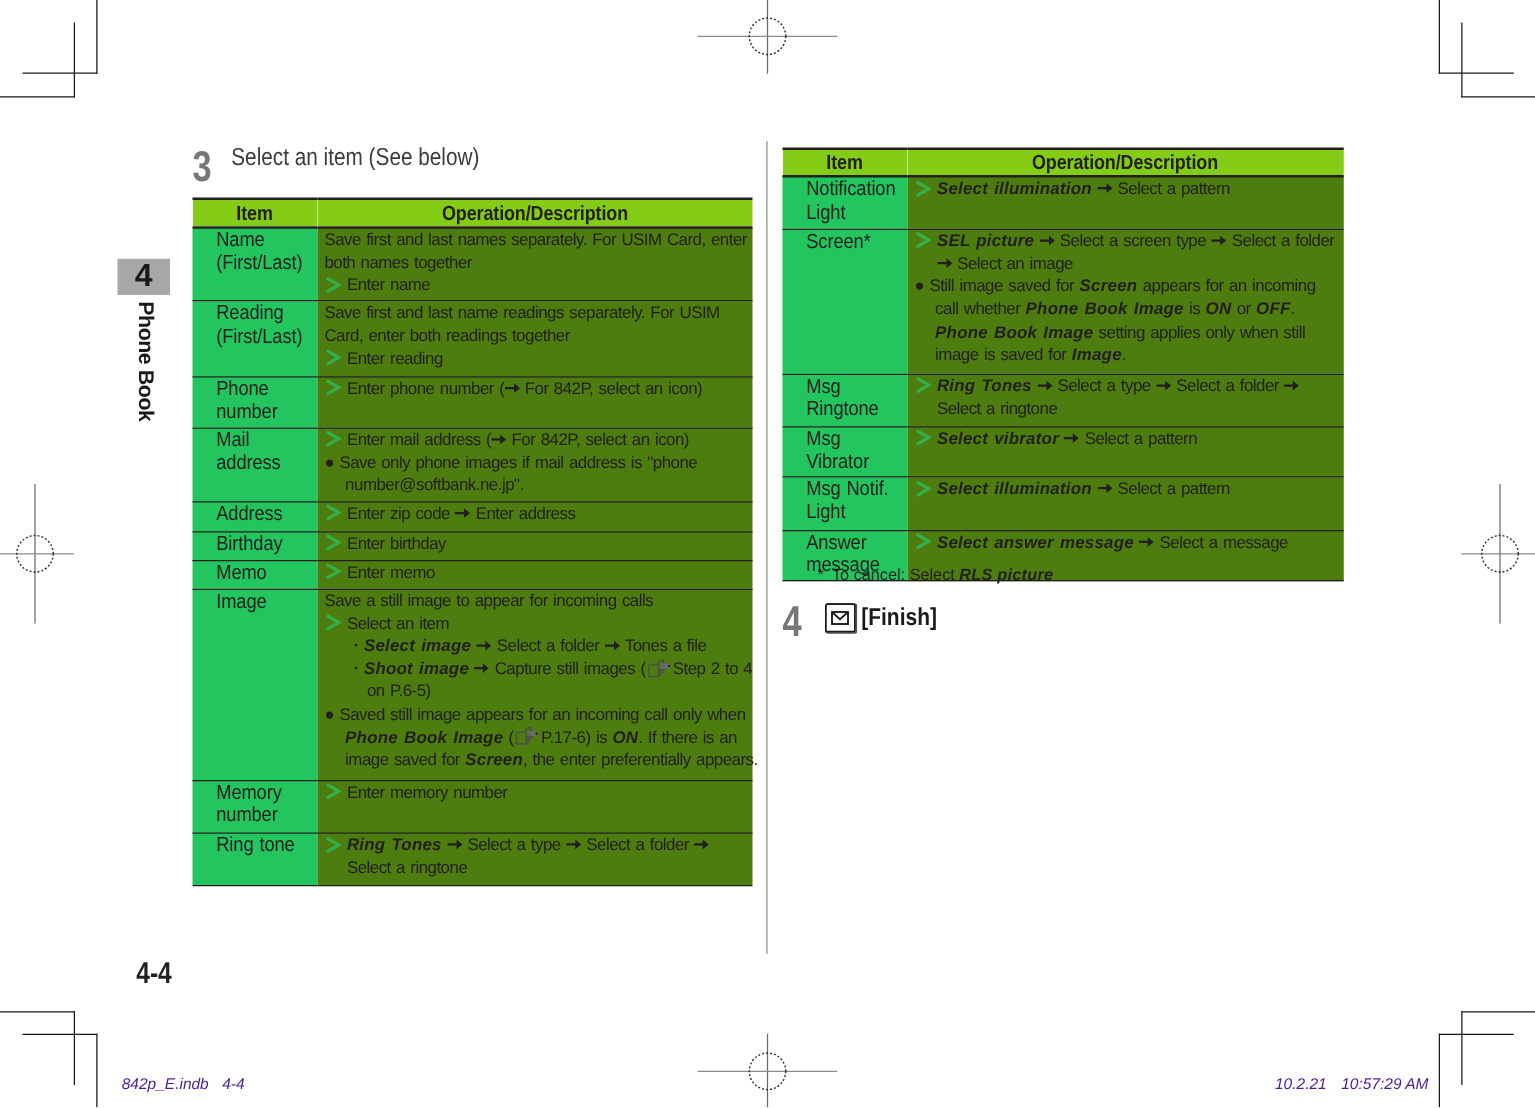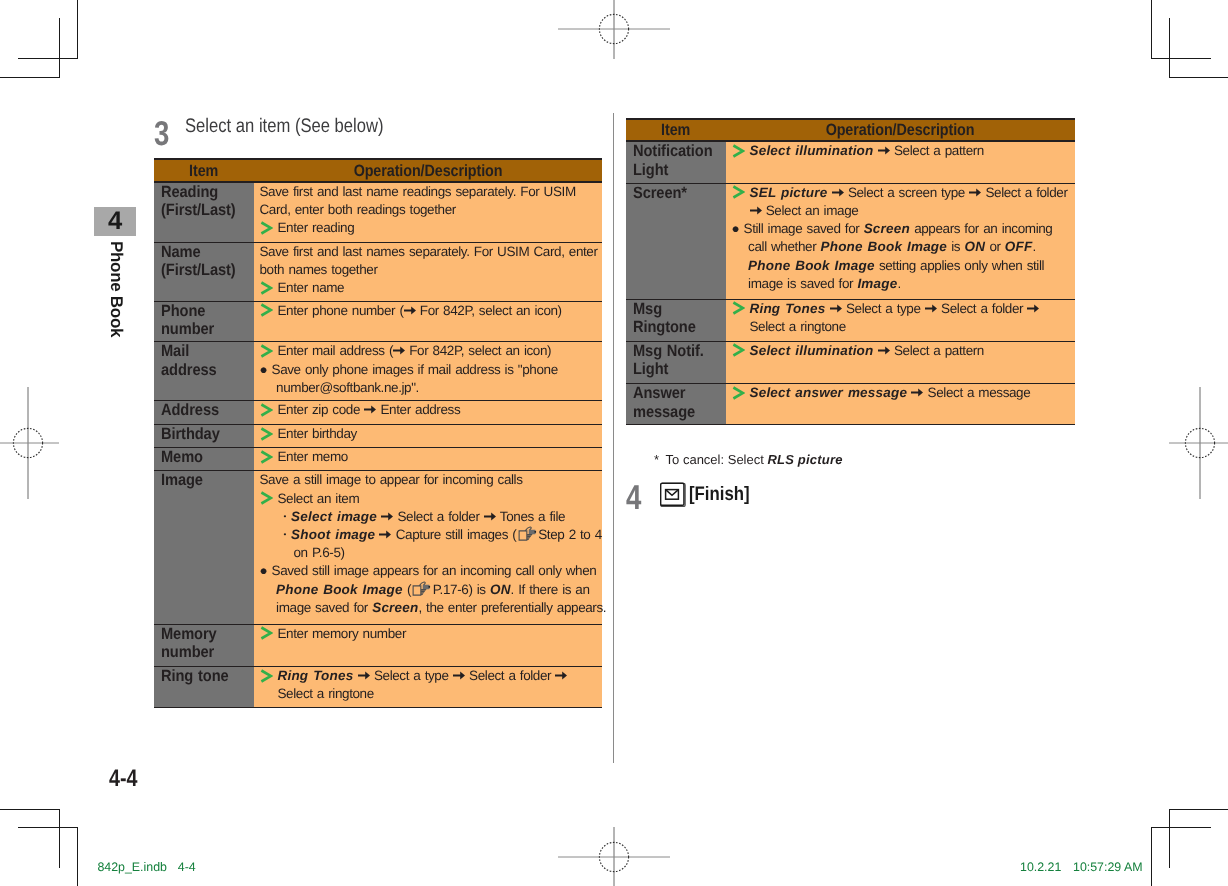--- a/index.html
+++ b/index.html
@@ -13,49 +13,49 @@
   .reg{position:absolute;}
 
   
   .stepnum{position:absolute;font-weight:bold;color:#77777a;line-height:1;
            transform:scaleX(0.80);transform-origin:left top;}
   .steptxt{position:absolute;color:#3c3c3e;line-height:1;white-space:nowrap;
            transform-origin:left top;}
 
   
   .tbl{position:absolute;border-collapse:collapse;table-layout:fixed;}
-  .tbl th{background:#a16207;font-weight:bold;text-align:center;
+  .tbl th{background:#84cc16;font-weight:bold;text-align:center;
           border-top:2px solid #231f20;border-bottom:2px solid #231f20;
           padding:0;height:18.9px;line-height:18.9px;overflow:hidden;}
   .thx{display:inline-block;font-size:16.4px;transform:scaleX(0.875);
        letter-spacing:-0.1px;vertical-align:-2.5px;}
   .tbl td{border-bottom:1.4px solid #231f20;vertical-align:top;font-size:13.5px;
           line-height:18.2px;padding:0;letter-spacing:-0.4px;word-spacing:0.9px;}
-  .tbl td.k{background:#737373;font-weight:bold;padding:0 1px 3px 7px;}
+  .tbl td.k{background:#22c55e;font-weight:normal;padding:0 1px 3px 19px;}
   .tbl td.k .ln{font-size:16.3px;line-height:18.2px;letter-spacing:-0.1px;
                 transform:scaleX(0.9);transform-origin:left center;}
-  .tbl td.v{background:#fdba74;padding:0 0 3px 5.5px;}
+  .tbl td.v{background:#4d7c0f;padding:0 0 3px 5.5px;}
   .g{display:inline-block;vertical-align:-2.5px;}
   .sp{display:inline-block;width:5px;}
   .bi{font-weight:bold;font-style:italic;letter-spacing:0.2px;}
   .arw{display:inline-block;vertical-align:0px;}
   .ln{display:block;}
   .ind-a{padding-left:18px;text-indent:-18px;}
   .ind-b{padding-left:16.6px;text-indent:-16.6px;}
   #left-table .ind-b{margin-right:-11px;}
   .ind-d{padding-left:34px;text-indent:-15.5px;}
 
   
   .tabbox{position:absolute;background:#a8a8a8;display:flex;align-items:center;
           justify-content:center;color:#1a1a1a;font-weight:bold;}
   .tabtxt{position:absolute;font-weight:bold;color:#1a1a1a;
           writing-mode:vertical-rl;text-orientation:mixed;white-space:nowrap;}
 
   .pgnum{position:absolute;font-weight:bold;color:#231f20;transform-origin:left top;}
-  .foot{position:absolute;color:#15803d;font-size:12.4px;}
+  .foot{position:absolute;color:#4c1d95;font-size:12.4px;font-style:italic;}
   .note{position:absolute;font-size:13px;}
   .vdiv{position:absolute;background:#8a8a8a;}
   .hand{display:inline-block;vertical-align:-2.5px;margin:0 1.2px;}
 </style>
 </head>
 <body>
 
 <div class="page">
 
   <div class="cm" style="left:59px;top:18px;width:1px;height:60px"></div>
@@ -112,42 +112,42 @@
         <col style="width:100px">
         <col>
       </colgroup>
       <thead>
         <tr style="height:22.9px">
           <th><span class="thx">Item</span></th>
           <th><span class="thx">Operation/Description</span></th>
         </tr>
       </thead>
       <tbody>
+        <tr style="height:58.9px">
+          <td class="k">
+            <span class="ln">Name</span>
+            <span class="ln">(First/Last)</span>
+          </td>
+          <td class="v">
+            <span class="ln"><span>Save first and last names separately. For USIM Card, enter both names together</span></span>
+            <span class="ln ind-a"><svg class="g" width="13" height="14" viewBox="0 0 13 14">
+                <path fill="none" stroke="#32b04a" stroke-width="2.6" stroke-linecap="butt" stroke-linejoin="miter" d="M1.4 1.5 L11.0 7.0 L1.4 12.5"></path>
+              </svg><span class="sp"></span><span>Enter name</span></span>
+          </td>
+        </tr>
         <tr style="height:60.6px">
           <td class="k">
             <span class="ln">Reading</span>
             <span class="ln">(First/Last)</span>
           </td>
           <td class="v">
             <span class="ln"><span>Save first and last name readings separately. For USIM Card, enter both readings together</span></span>
             <span class="ln ind-a"><svg class="g" width="13" height="14" viewBox="0 0 13 14">
                 <path fill="none" stroke="#32b04a" stroke-width="2.6" stroke-linecap="butt" stroke-linejoin="miter" d="M1.4 1.5 L11.0 7.0 L1.4 12.5"></path>
               </svg><span class="sp"></span><span>Enter reading</span></span>
-          </td>
-        </tr>
-        <tr style="height:58.9px">
-          <td class="k">
-            <span class="ln">Name</span>
-            <span class="ln">(First/Last)</span>
-          </td>
-          <td class="v">
-            <span class="ln"><span>Save first and last names separately. For USIM Card, enter both names together</span></span>
-            <span class="ln ind-a"><svg class="g" width="13" height="14" viewBox="0 0 13 14">
-                <path fill="none" stroke="#32b04a" stroke-width="2.6" stroke-linecap="butt" stroke-linejoin="miter" d="M1.4 1.5 L11.0 7.0 L1.4 12.5"></path>
-              </svg><span class="sp"></span><span>Enter name</span></span>
           </td>
         </tr>
         <tr style="height:40.6px">
           <td class="k">
             <span class="ln">Phone</span>
             <span class="ln">number</span>
           </td>
           <td class="v">
             <span class="ln ind-a"><svg class="g" width="13" height="14" viewBox="0 0 13 14">
                 <path fill="none" stroke="#32b04a" stroke-width="2.6" stroke-linecap="butt" stroke-linejoin="miter" d="M1.4 1.5 L11.0 7.0 L1.4 12.5"></path>
@@ -317,20 +317,32 @@
                 <path fill="none" stroke="#32b04a" stroke-width="2.6" stroke-linecap="butt" stroke-linejoin="miter" d="M1.4 1.5 L11.0 7.0 L1.4 12.5"></path>
               </svg><span class="sp"></span><b class="bi">Ring Tones</b><span> </span><svg class="arw" width="12" height="9" viewBox="0 0 12 9">
                 <path fill="#231f20" d="M0 3.6 h7.2 V0.6 L12 4.5 L7.2 8.4 V5.4 H0 z"></path>
               </svg><span> Select a type </span><svg class="arw" width="12" height="9" viewBox="0 0 12 9">
                 <path fill="#231f20" d="M0 3.6 h7.2 V0.6 L12 4.5 L7.2 8.4 V5.4 H0 z"></path>
               </svg><span> Select a folder </span><svg class="arw" width="12" height="9" viewBox="0 0 12 9">
                 <path fill="#231f20" d="M0 3.6 h7.2 V0.6 L12 4.5 L7.2 8.4 V5.4 H0 z"></path>
               </svg><span> Select a ringtone</span></span>
           </td>
         </tr>
+        <tr style="height:21.8px">
+          <td class="k">
+            <span class="ln">Msg Vibrator</span>
+          </td>
+          <td class="v">
+            <span class="ln ind-a"><svg class="g" width="13" height="14" viewBox="0 0 13 14">
+                <path fill="none" stroke="#32b04a" stroke-width="2.6" stroke-linecap="butt" stroke-linejoin="miter" d="M1.4 1.5 L11.0 7.0 L1.4 12.5"></path>
+              </svg><span class="sp"></span><b class="bi">Select vibrator</b><span> </span><svg class="arw" width="12" height="9" viewBox="0 0 12 9">
+                <path fill="#231f20" d="M0 3.6 h7.2 V0.6 L12 4.5 L7.2 8.4 V5.4 H0 z"></path>
+              </svg><span> Select a pattern</span></span>
+          </td>
+        </tr>
         <tr style="height:42.7px">
           <td class="k">
             <span class="ln">Msg Notif.</span>
             <span class="ln">Light</span>
           </td>
           <td class="v">
             <span class="ln ind-a"><svg class="g" width="13" height="14" viewBox="0 0 13 14">
                 <path fill="none" stroke="#32b04a" stroke-width="2.6" stroke-linecap="butt" stroke-linejoin="miter" d="M1.4 1.5 L11.0 7.0 L1.4 12.5"></path>
               </svg><span class="sp"></span><b class="bi">Select illumination</b><span> </span><svg class="arw" width="12" height="9" viewBox="0 0 12 9">
                 <path fill="#231f20" d="M0 3.6 h7.2 V0.6 L12 4.5 L7.2 8.4 V5.4 H0 z"></path>

